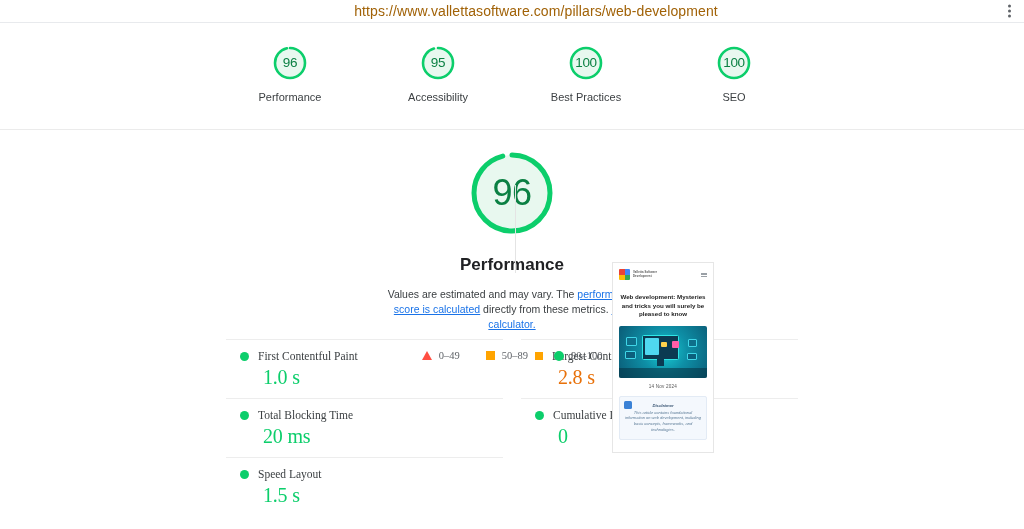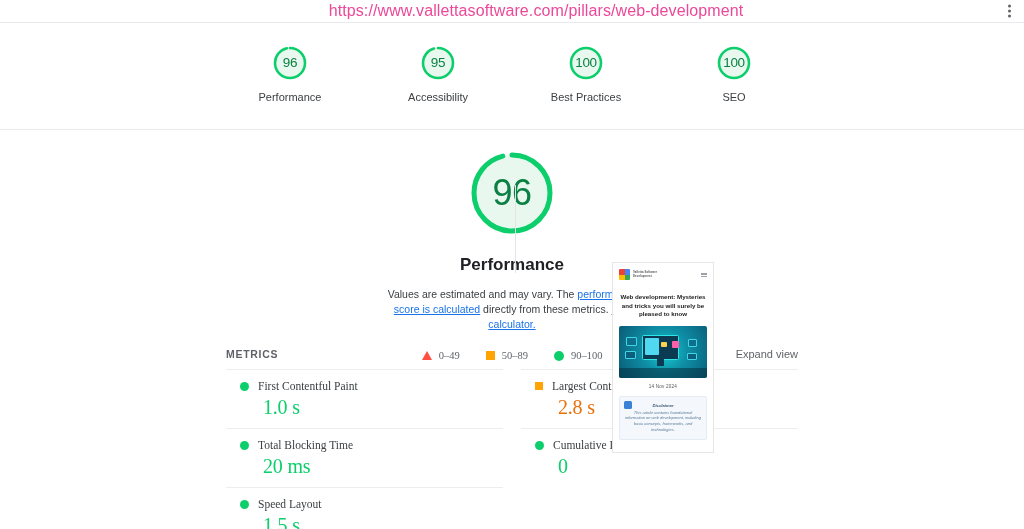--- a/index.html
+++ b/index.html
@@ -15,22 +15,22 @@
   .urlbar {
     position: relative;
     height: 23px;
     display: flex;
     align-items: center;
     justify-content: center;
     background: #ffffff;
     border-bottom: 1px solid #e8eaed;
   }
   .url-text {
-    font-size: 16px;
-    color: #ec4899;
+    font-size: 14px;
+    color: #a16207;
     letter-spacing: 0.1px;
     white-space: nowrap;
     margin-left: 48px;
   }
   .kebab {
     position: absolute;
     right: 10px; top: 50%;
     transform: translateY(-50%);
     display: flex; flex-direction: column;
     gap: 2px; align-items: center;
@@ -430,24 +430,20 @@
 
     <div class="t-disc">
       <span class="t-disc-ico"></span>
       <div class="t-disc-t">Disclaimer</div>
       <div class="t-disc-b">This article contains foundational information on web development, including basic concepts, frameworks, and technologies.</div>
     </div>
   </div>
 </div>
 
 <div class="metrics">
-  <div class="metrics-head">
-    <div class="metrics-title">METRICS</div>
-    <div class="expand">Expand view</div>
-  </div>
 
   <div class="metrics-grid">
     <div class="m-row">
       <div class="m-head">
         <span class="m-dot-green"></span>
         <span class="m-name">First Contentful Paint</span>
       </div>
       <div class="m-val v-green">1.0 s</div>
     </div>
 

